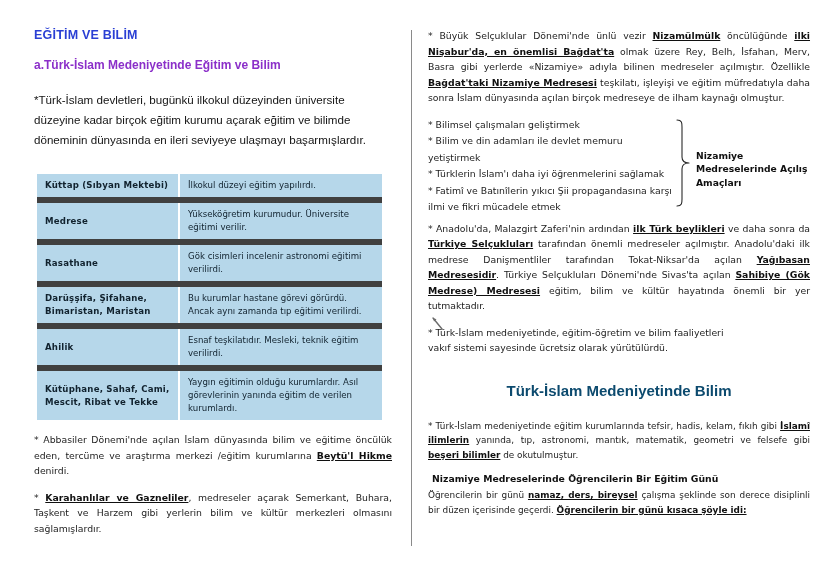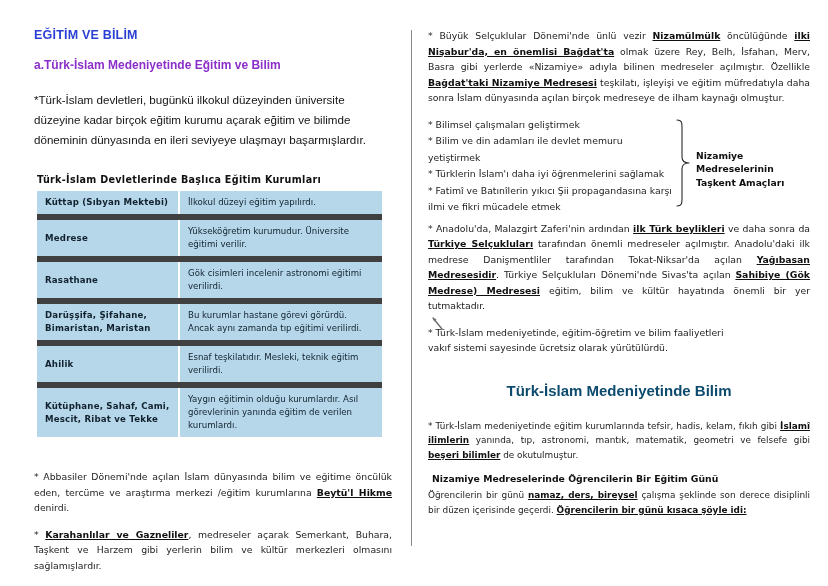--- a/index.html
+++ b/index.html
@@ -195,21 +195,20 @@
   <div class="col-divider"></div>
 
   <div class="col-left">
 
     <h1 class="h-blue">EĞİTİM VE BİLİM</h1>
 
     <h2 class="h-purple">a.Türk-İslam Medeniyetinde Eğitim ve Bilim</h2>
 
     <p class="intro">*Türk-İslam devletleri, bugünkü ilkokul düzeyinden üniversite düzeyine kadar birçok eğitim kurumu açarak eğitim ve bilimde döneminin dünyasında en ileri seviyeye ulaşmayı başarmışlardır.</p>
 
-    <div class="tbl-caption">Türk-İslam Devletlerinde Başlıca Eğitim Kurumları</div>
 
     <table class="kurumlar">
       <tbody>
         <tr>
           <td class="c-name">Küttap (Sıbyan Mektebi)</td>
           <td class="c-desc">İlkokul düzeyi eğitim yapılırdı.</td>
         </tr>
         <tr>
           <td class="c-name">Medrese</td>
           <td class="c-desc">Yükseköğretim kurumudur. Üniversite eğitimi verilir.</td>
@@ -226,21 +225,21 @@
           <td class="c-name">Ahilik</td>
           <td class="c-desc">Esnaf teşkilatıdır. Mesleki, teknik eğitim verilirdi.</td>
         </tr>
         <tr>
           <td class="c-name">Kütüphane, Sahaf, Cami, Mescit, Ribat ve Tekke</td>
           <td class="c-desc">Yaygın eğitimin olduğu kurumlardır. Asıl görevlerinin yanında eğitim de verilen kurumlardı.</td>
         </tr>
       </tbody>
     </table>
 
-    <div class="hand" style="margin-top:32px;">
+    <div class="hand" style="margin-top:12px;">
       <p class="para"><span>* Abbasiler Dönemi'nde açılan İslam dünyasında bilim ve eğitime öncülük eden, tercüme ve araştırma merkezi /eğitim kurumlarına </span><b>Beytü'l Hikme</b><span> denirdi.</span></p>
       <p class="para"><span>* </span><b>Karahanlılar ve Gazneliler</b><span>, medreseler açarak Semerkant, Buhara, Taşkent ve Harzem gibi yerlerin bilim ve kültür merkezleri olmasını sağlamışlardır.</span></p>
     </div>
 
   </div>
 
   <div class="col-right">
 
     <div class="hand">
       <p class="para"><span>* Büyük Selçuklular Dönemi'nde ünlü vezir </span><b>Nizamülmülk</b><span> öncülüğünde </span><b>ilki Nişabur'da, en önemlisi Bağdat'ta</b><span> olmak üzere Rey, Belh, İsfahan, Merv, Basra gibi yerlerde «Nizamiye» adıyla bilinen medreseler açılmıştır. Özellikle </span><b>Bağdat'taki Nizamiye Medresesi</b><span> teşkilatı, işleyişi ve eğitim müfredatıyla daha sonra İslam dünyasında açılan birçok medreseye de ilham kaynağı olmuştur.</span></p>
@@ -253,21 +252,21 @@
         <div>* Türklerin İslam'ı daha iyi öğrenmelerini sağlamak</div>
         <div>* Fatimî ve Batınîlerin yıkıcı Şii propagandasına karşı ilmi ve fikri mücadele etmek</div>
       </div>
 
       <div class="brace">
         <svg width="16" height="88" viewBox="0 0 16 88" fill="none" xmlns="http://www.w3.org/2000/svg">
           <path d="M1 1 C 6 1, 6 4, 6 8 L 6 38 C 6 42, 8 44, 13 44 C 8 44, 6 46, 6 50 L 6 80 C 6 84, 6 87, 1 87" stroke="#2a2a2a" stroke-width="1.1" fill="none" stroke-linecap="round" stroke-linejoin="round"></path>
         </svg>
       </div>
 
-      <div class="aims-label">Nizamiye Medreselerinin Taşkent Amaçları</div>
+      <div class="aims-label">Nizamiye Medreselerinde Açılış Amaçları</div>
     </div>
 
     <div class="hand">
       <p class="para"><span>* Anadolu'da, Malazgirt Zaferi'nin ardından </span><b>ilk Türk beylikleri</b><span> ve daha sonra da </span><b>Türkiye Selçukluları</b><span> tarafından önemli medreseler açılmıştır. Anadolu'daki ilk medrese Danişmentliler tarafından Tokat-Niksar'da açılan </span><b>Yağıbasan Medresesidir</b><span>. Türkiye Selçukluları Dönemi'nde Sivas'ta açılan </span><b>Sahibiye (Gök Medrese) Medresesi</b><span> eğitim, bilim ve kültür hayatında önemli bir yer tutmaktadır.</span></p>
 
       <p class="para" style="text-align:left; width:320px; margin-bottom:26px;">* Türk-İslam medeniyetinde, eğitim-öğretim ve bilim faaliyetleri vakıf sistemi sayesinde ücretsiz olarak yürütülürdü.</p>
     </div>
 
     <h2 class="h-purple-big">Türk-İslam Medeniyetinde Bilim</h2>
 

